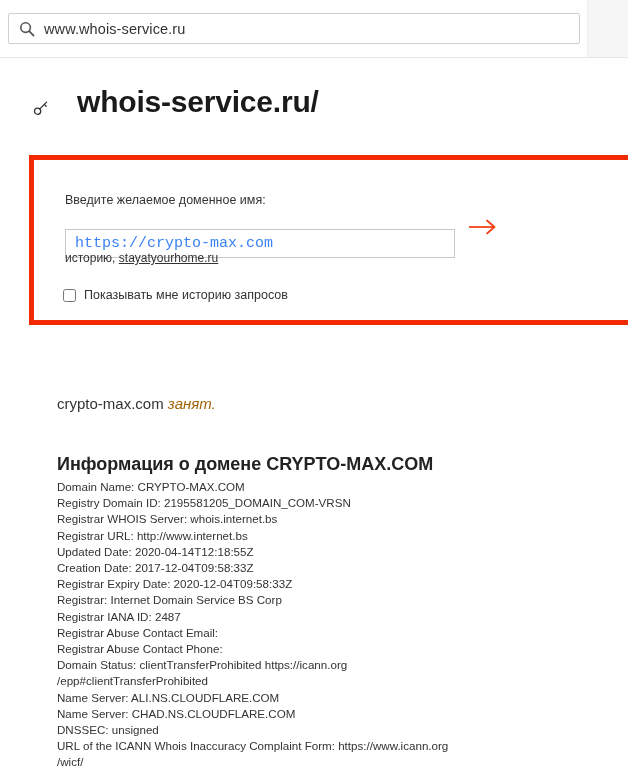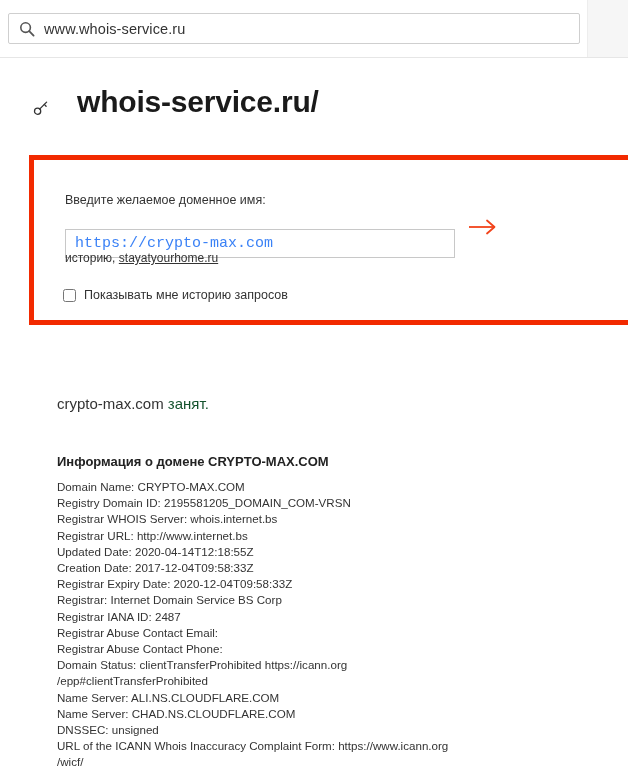--- a/index.html
+++ b/index.html
@@ -158,28 +158,29 @@
 
   
   .result-line {
     position: absolute;
     left: 57px;
     top: 395px;
     font-size: 15px;
     color: #333333;
   }
   .result-line .busy {
-    color: #14532d;
+    color: #a16207;
+    font-style: italic;
   }
 
   .info-title {
     position: absolute;
     left: 57px;
     top: 454px;
-    font-size: 13px;
+    font-size: 18px;
     font-weight: bold;
     color: #222222;
   }
 
   .whois-block {
     position: absolute;
     left: 57px;
     top: 479px;
     width: 540px;
     font-size: 11.6px;

